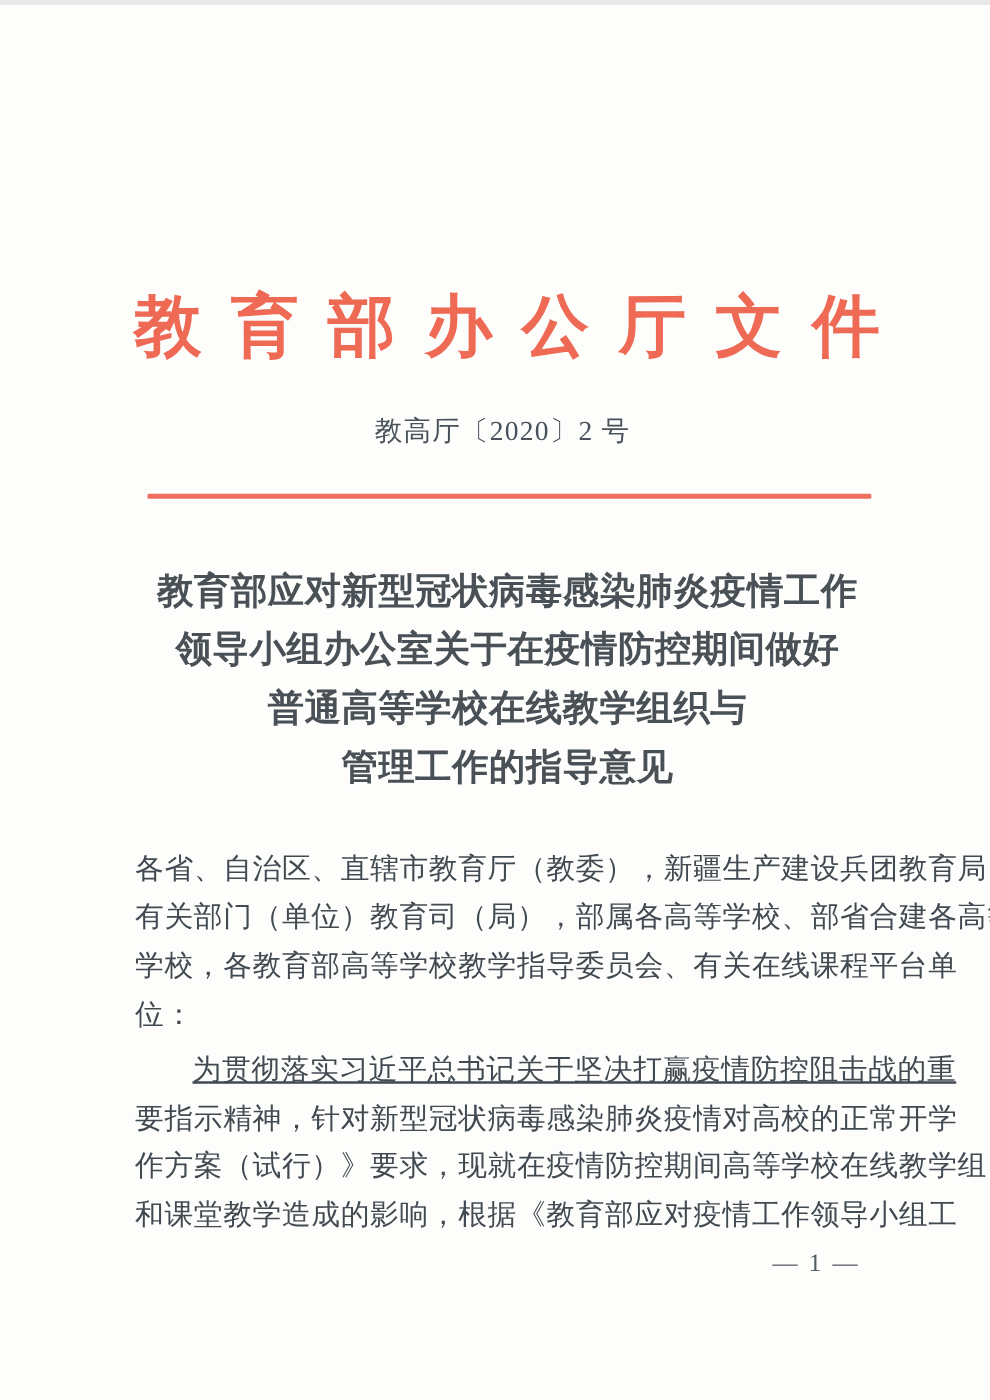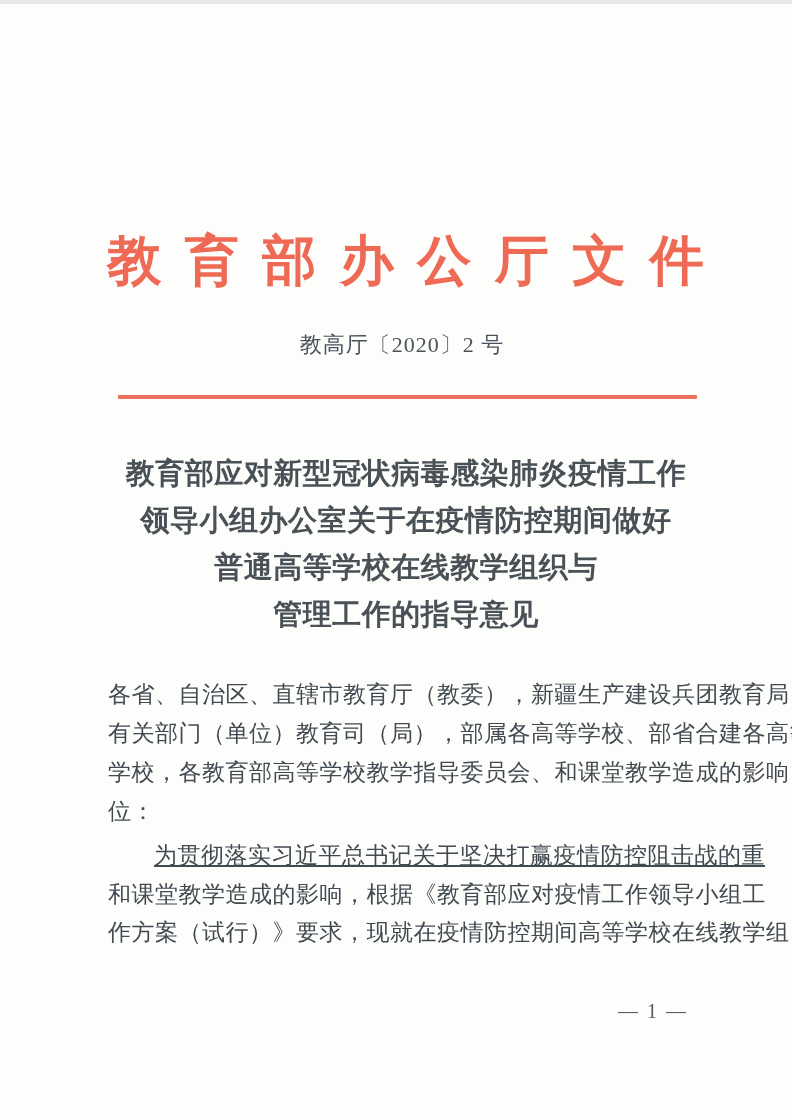--- a/index.html
+++ b/index.html
@@ -119,25 +119,26 @@
   <div class="doc-title">
     <div class="title-line">教育部应对新型冠状病毒感染肺炎疫情工作</div>
     <div class="title-line">领导小组办公室关于在疫情防控期间做好</div>
     <div class="title-line">普通高等学校在线教学组织与</div>
     <div class="title-line">管理工作的指导意见</div>
   </div>
 
   <div class="body-block salutation">
     <div class="line">各省、自治区、直辖市教育厅（教委），新疆生产建设兵团教育局，</div>
     <div class="line">有关部门（单位）教育司（局），部属各高等学校、部省合建各高等</div>
-    <div class="line">学校，各教育部高等学校教学指导委员会、和课堂教学造成的影响</div>
+    <div class="line">学校，各教育部高等学校教学指导委员会、有关在线课程平台单</div>
     <div class="line short">位：</div>
   </div>
 
   <div class="body-block main-para">
     <div class="line indent">为贯彻落实习近平总书记关于坚决打赢疫情防控阻击战的重</div>
+    <div class="line">要指示精神，针对新型冠状病毒感染肺炎疫情对高校的正常开学</div>
+    <div class="line">作方案（试行）》要求，现就在疫情防控期间高等学校在线教学组</div>
     <div class="line">和课堂教学造成的影响，根据《教育部应对疫情工作领导小组工</div>
-    <div class="line">作方案（试行）》要求，现就在疫情防控期间高等学校在线教学组</div>
   </div>
 
   <div class="page-number">— 1 —</div>
 
 </div>
 
 </body></html>

